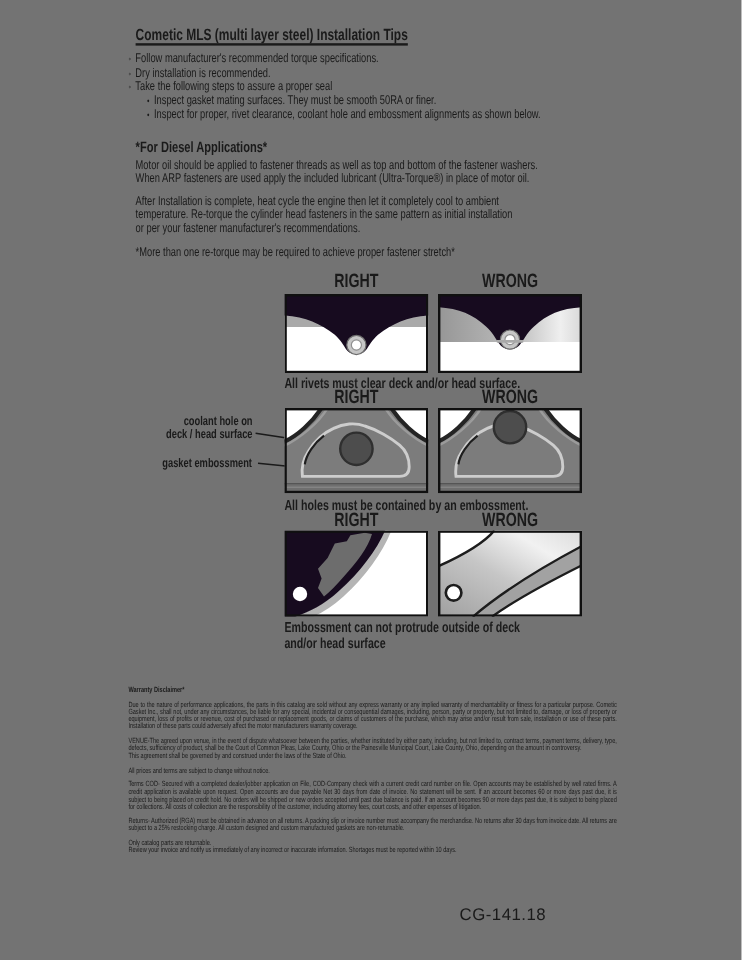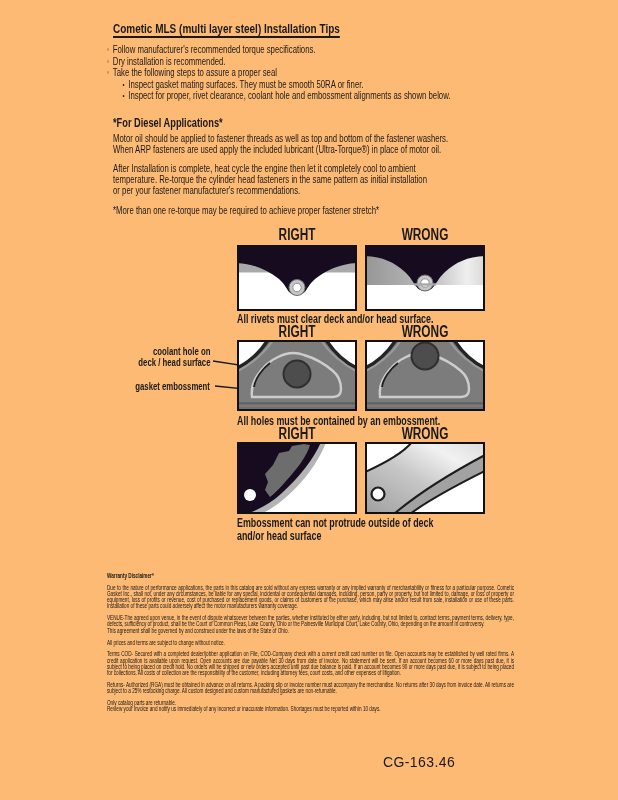--- a/index.html
+++ b/index.html
@@ -1,17 +1,17 @@
 <!DOCTYPE html>
 <html><head>
 <meta charset="utf-8">
 <style>
   html,body{margin:0;padding:0;background:#ffffff;}
   .page{
-    position:relative;width:618px;height:800px;background:#fdba74;overflow:hidden;
+    position:relative;width:618px;height:800px;background:#737373;overflow:hidden;
     font-family:"Liberation Sans",sans-serif;color:#1a1a1a;
   }
   .cond{transform:scaleX(0.74);transform-origin:0 0;}
   .condR{transform:scaleX(0.74);transform-origin:100% 0;}
 
   .title{
     position:absolute;left:113px;top:21px;margin:0;
     font-size:13.5px;font-weight:bold;white-space:nowrap;
     text-decoration:underline;text-underline-offset:3px;text-decoration-thickness:1.5px;
   }
@@ -193,15 +193,15 @@
     <p>Due to the nature of performance applications, the parts in this catalog are sold without any express warranty or any implied warranty of merchantability or fitness for a particular purpose.  Cometic Gasket Inc., shall not, under any circumstances, be liable for any special, incidental or consequential damages, including, person, party or property, but not limited to, damage, or loss of property or equipment, loss of profits or revenue, cost of purchased or replacement goods, or claims of customers of the purchase, which may arise and/or result from sale, installation or use of these parts.  Installation of these parts could adversely affect the motor manufacturers warranty coverage.</p>
     <p>VENUE-The agreed upon venue, in the event of dispute whatsoever between the parties, whether instituted by either party, including, but not limited to, contract terms, payment terms, delivery, type, defects, sufficiency of product, shall be the Court of Common Pleas, Lake County, Ohio or the Painesville Municipal Court, Lake County, Ohio, depending on the amount in controversy.
 This agreement shall be governed by and construed under the laws of the State of Ohio.</p>
     <p>All prices and terms are subject to change without notice.</p>
     <p>Terms COD- Secured with a completed dealer/jobber application on File, COD-Company check with a current credit card number on file.  Open accounts may be established by well rated firms.  A credit application is available upon request.  Open accounts are due payable Net 30 days from date of invoice.  No statement will be sent.  If an account becomes 60 or more days past due, it is subject to being placed on credit hold.  No orders will be shipped or new orders accepted until past due balance is paid.  If an account becomes 90 or more days past due, it is subject to being placed for collections.  All costs of collection are the responsibility of the customer, including attorney fees, court costs, and other expenses of litigation.</p>
     <p>Returns- Authorized (RGA) must be obtained in advance on all returns.  A packing slip or invoice number must accompany the merchandise.  No returns after 30 days from invoice date.  All returns are subject to a 25% restocking charge.  All custom designed and custom manufactured gaskets are non-returnable.</p>
     <p>Only catalog parts are returnable.
 Review your invoice and notify us immediately of any incorrect or inaccurate information.  Shortages must be reported within 10 days.</p>
   </div>
 
-  <div class="code">CG-163.46</div>
+  <div class="code">CG-141.18</div>
 
 </div>
 
 </body></html>

